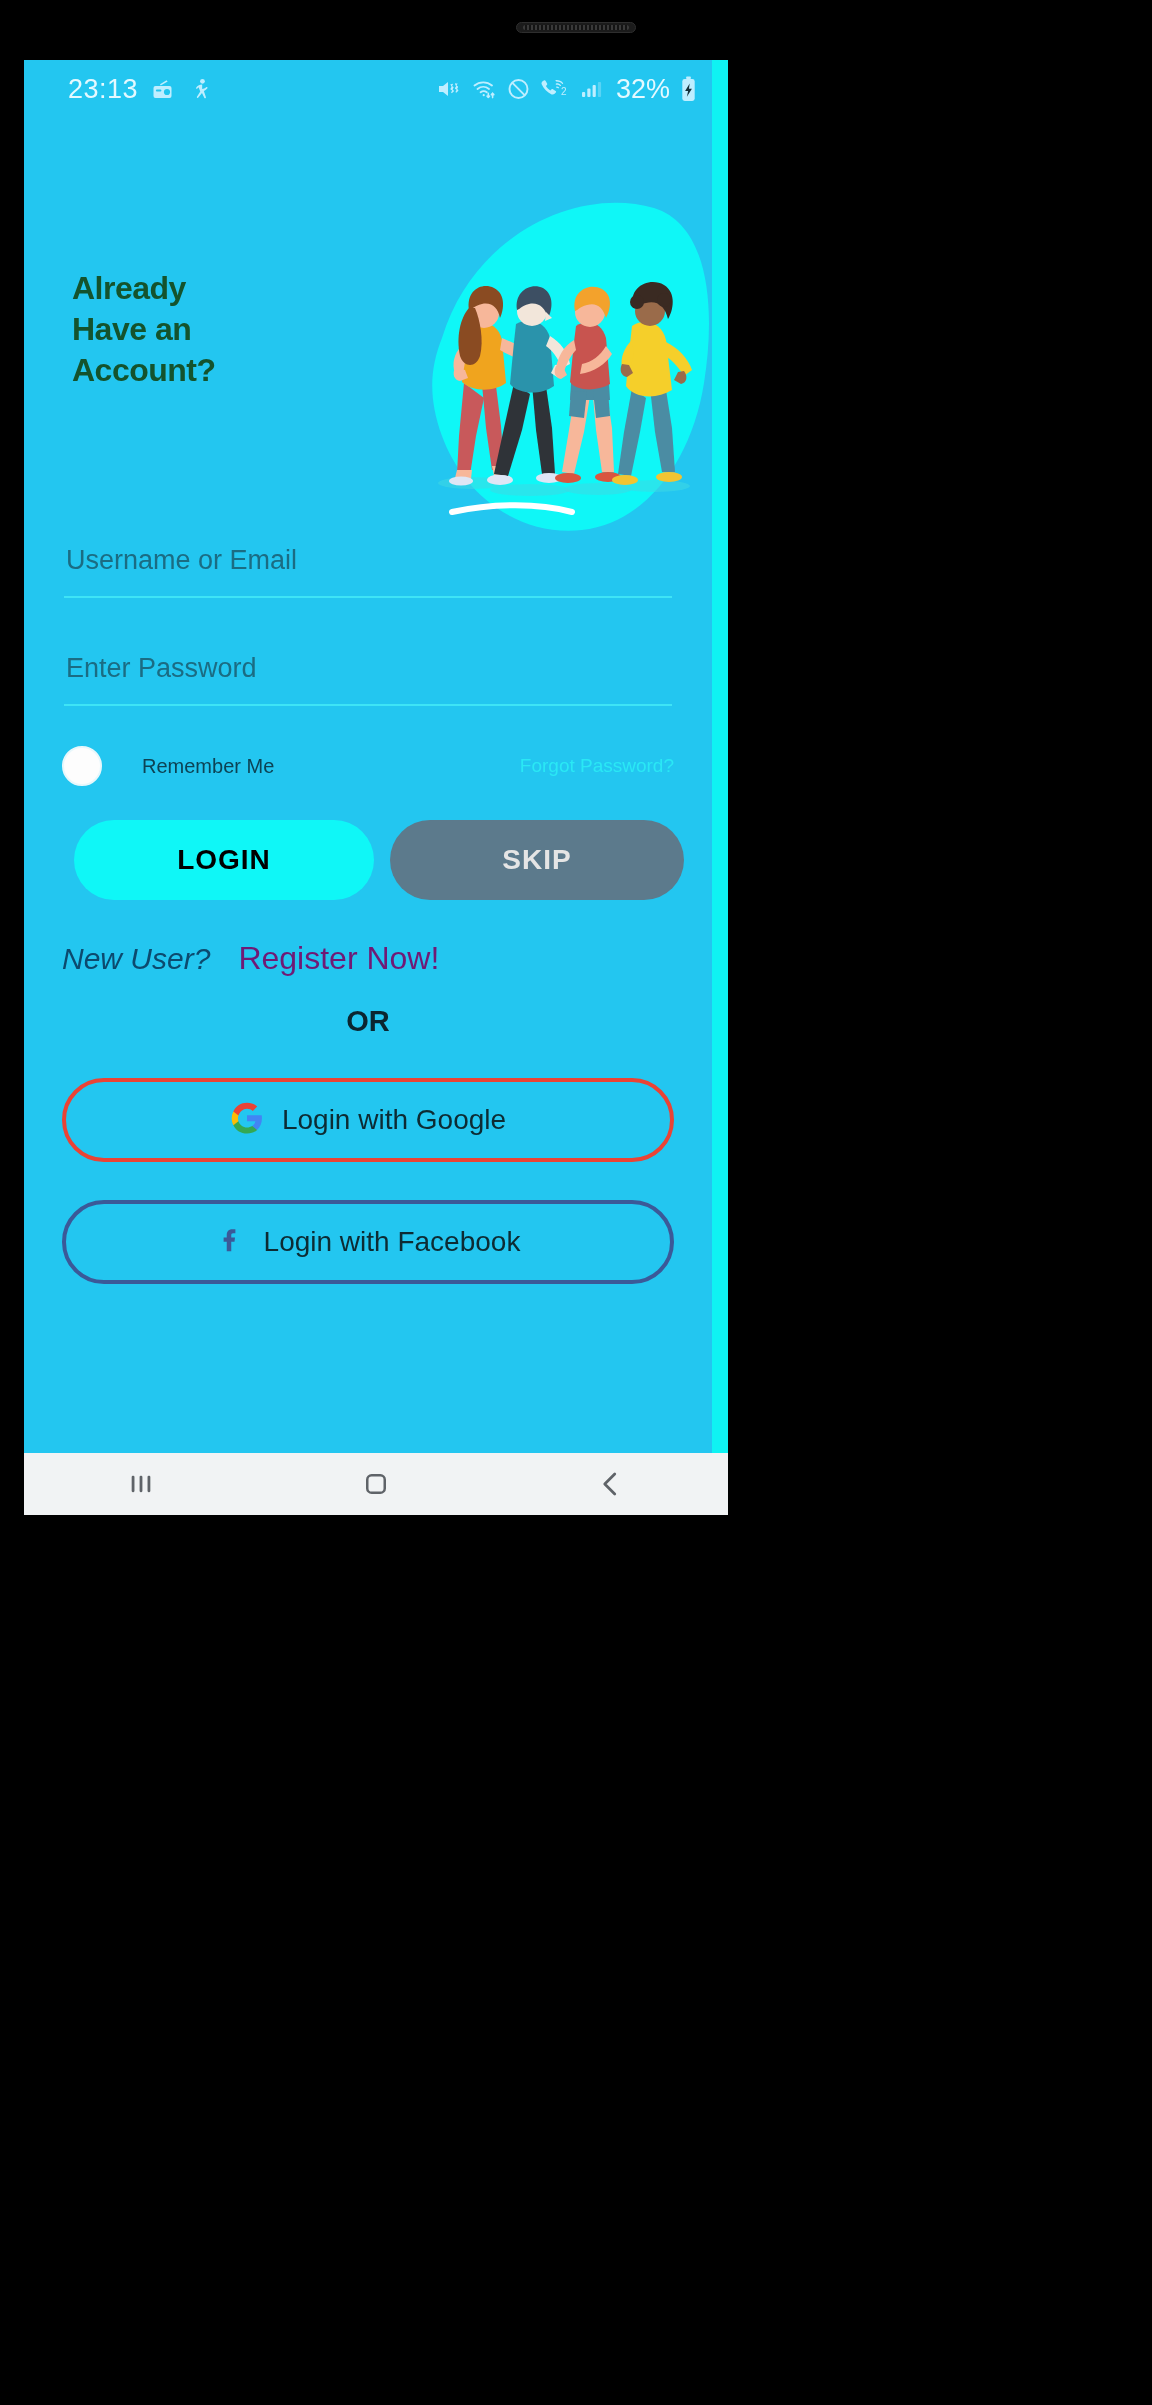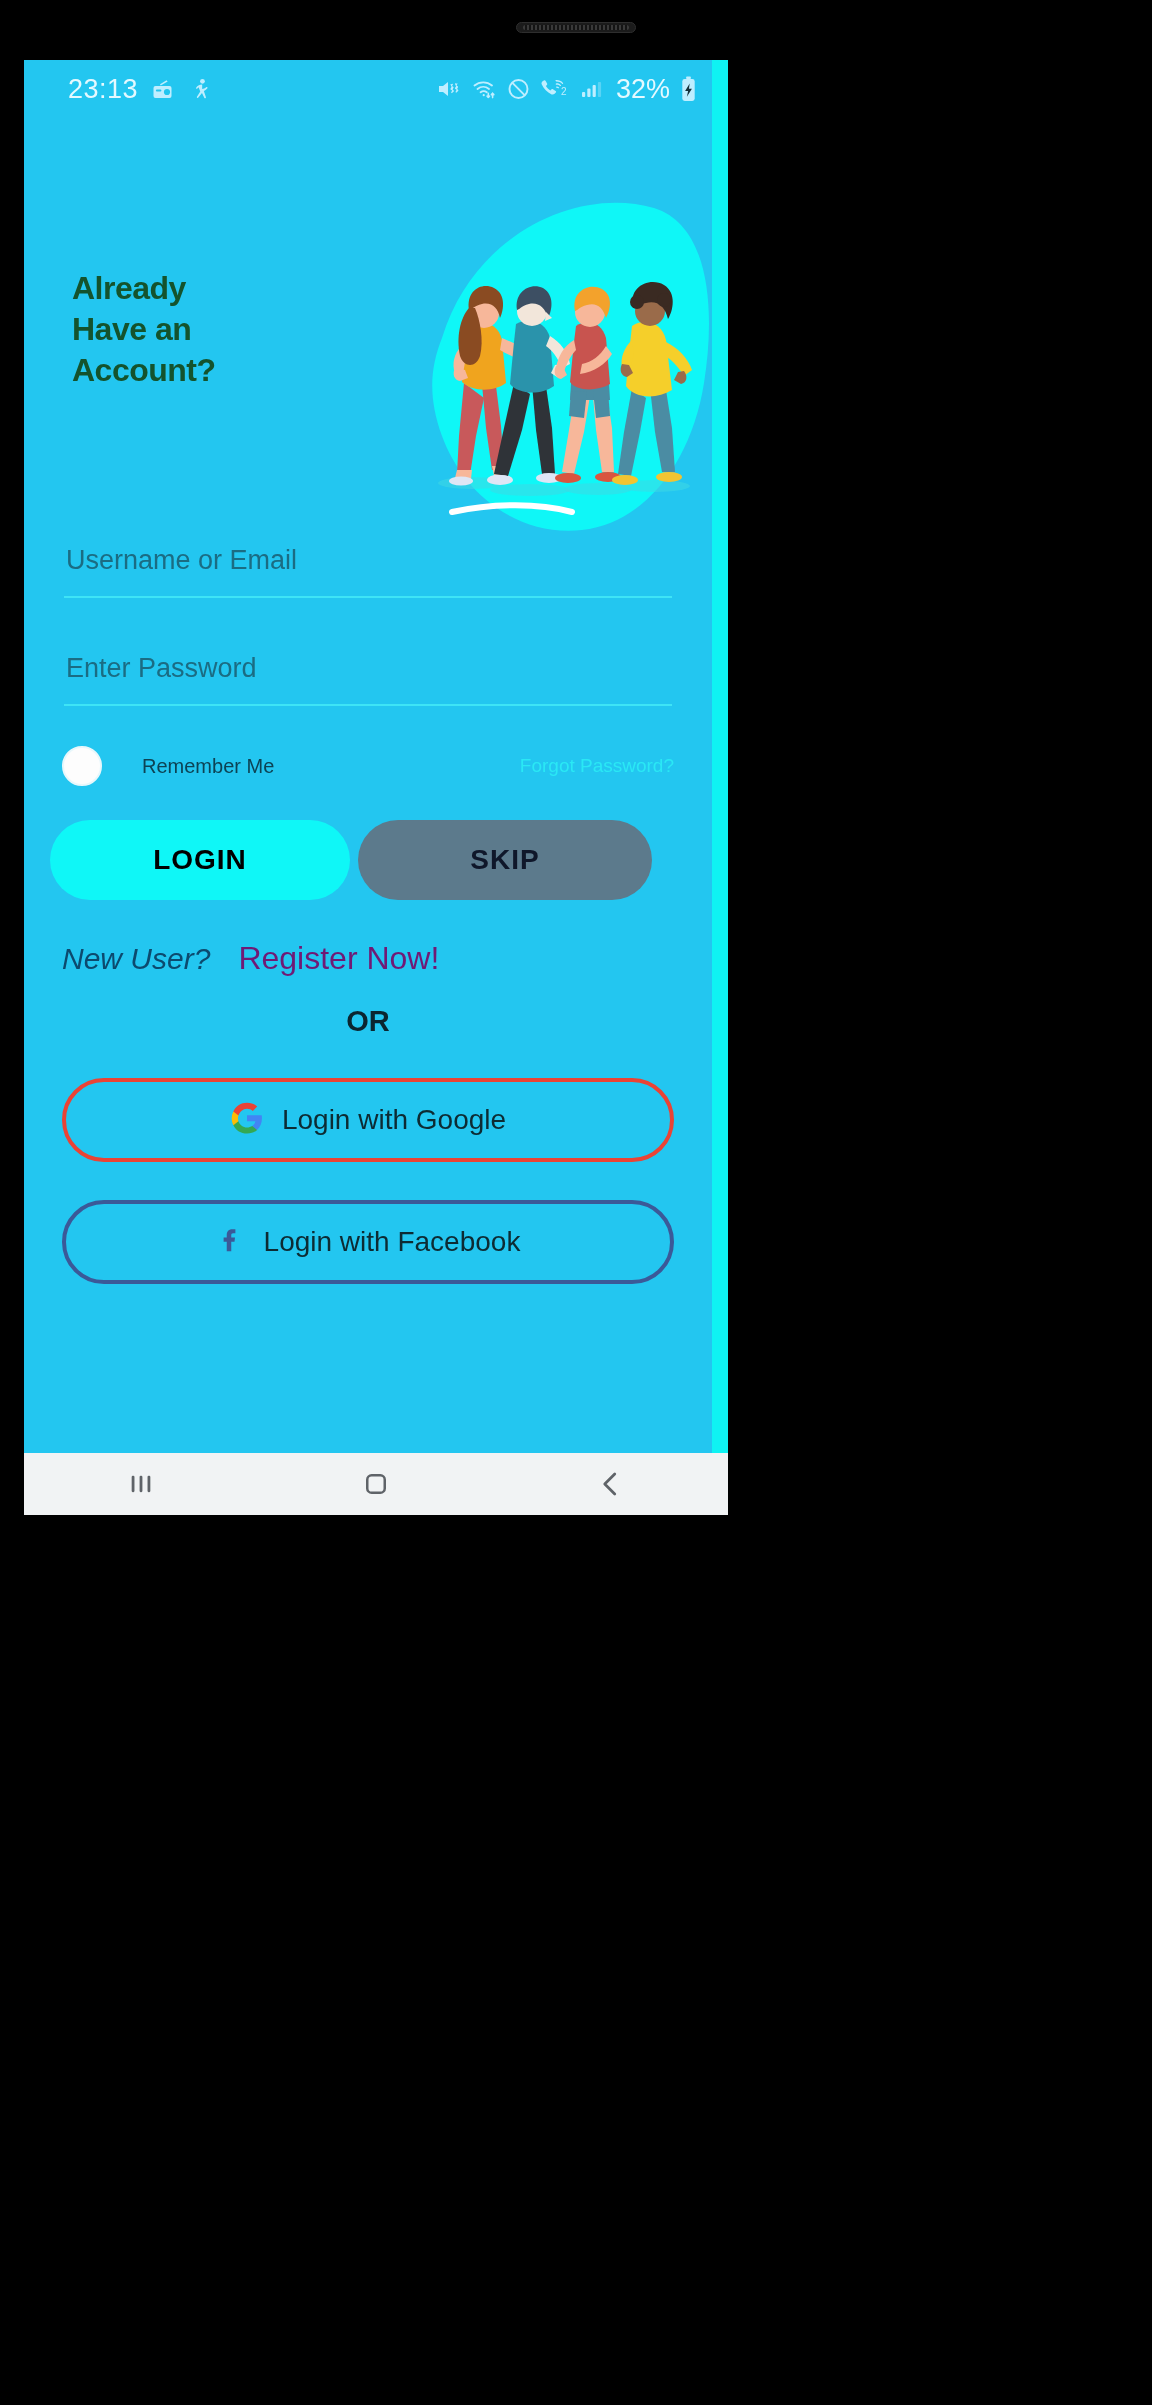--- a/index.html
+++ b/index.html
@@ -97,31 +97,31 @@
   }
   #remember-label {
     margin-left:40px; font-size:20px; color:#0d4354; font-weight:500;
   }
   #forgot {
     margin-left:auto; font-size:19px; color:#2ae8f5; font-weight:500;
   }
 
   
   #actions {
-    position:absolute; left:26px; top:760px; width:612px; height:80px;
-    display:flex; gap:8px;
+    position:absolute; left:50px; top:760px; width:612px; height:80px;
+    display:flex; gap:16px;
   }
   .btn {
     border:none; outline:none; cursor:pointer;
     border-radius:40px; height:80px;
     font-family:"Liberation Sans", sans-serif;
     font-size:28px; font-weight:bold; letter-spacing:1px;
   }
   #btn-login { width:300px; background:#0ff7f7; color:#000; }
-  #btn-skip  { width:294px; background:#5c7a8c; color:#0f172a; }
+  #btn-skip  { width:294px; background:#5c7a8c; color:#e5e5e5; }
 
   
   #newuser-row {
     position:absolute; left:38px; top:880px; width:612px;
     display:flex; align-items:baseline;
   }
   #newuser-label { font-size:30px; color:#0c4a6e; font-weight:500;font-style:italic; }
   #register-link { margin-left:28px; font-size:32px; color:#701a75; font-weight:500; }
 
   #or-text {

